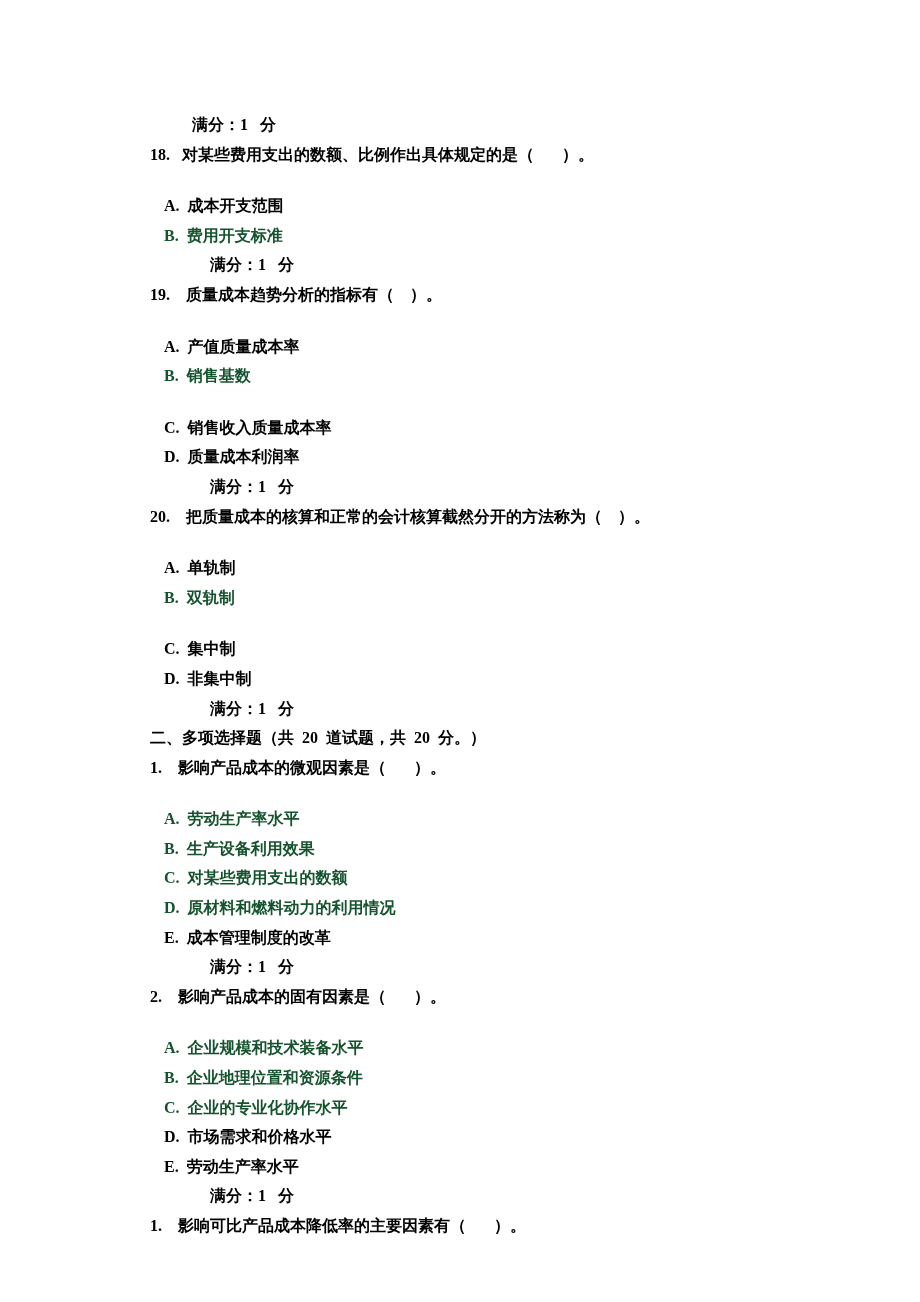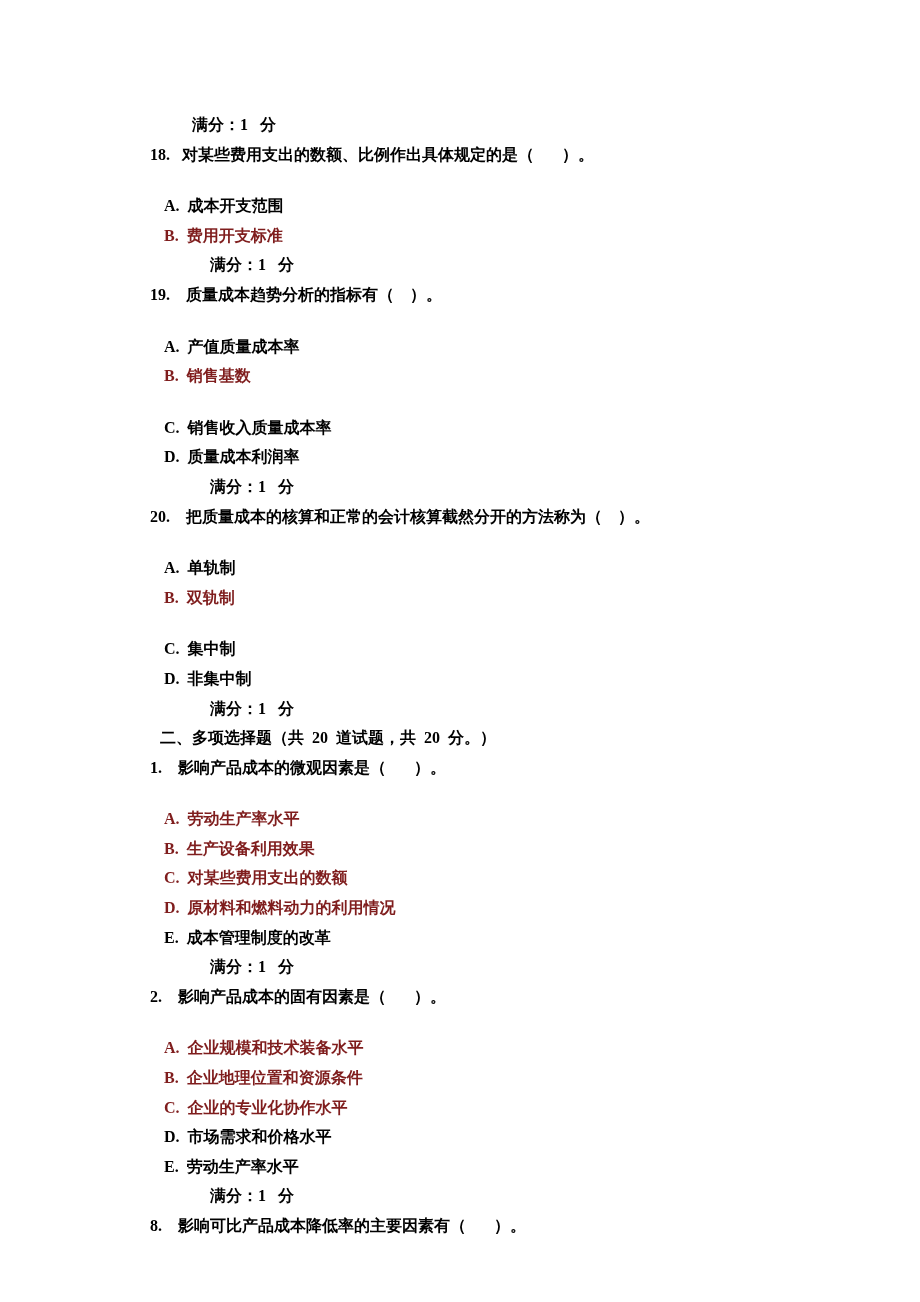--- a/index.html
+++ b/index.html
@@ -15,26 +15,26 @@
     .page {
       padding: 110px 150px 40px 150px;
       box-sizing: border-box;
       min-height: 1302px;
       position: relative;
     }
     .line {
       white-space: pre;
       font-weight: bold;
     }
-    .red { color: #7f1d1d; }
+    .red { color: #14532d; }
     .spacer { height: 22px; }
     .qline { padding-left: 0px; }
     .optline { padding-left: 14px; }
     .scoreline { padding-left: 60px; }
-    .section { padding-left: 0px; margin-left: 10px; }
+    .section { padding-left: 0px; }
     .firstscore { padding-left: 42px; }
   </style>
 </head>
 <body>
 
 <div class="page">
 
   <div class="line firstscore">满分：1   分</div>
 
   <div class="line qline">18.   对某些费用支出的数额、比例作出具体规定的是（       ）。</div>
@@ -74,16 +74,16 @@
 
   <div class="line qline">2.    影响产品成本的固有因素是（       ）。</div>
   <div class="spacer"></div>
   <div class="line optline red">A.  企业规模和技术装备水平</div>
   <div class="line optline red">B.  企业地理位置和资源条件</div>
   <div class="line optline red">C.  企业的专业化协作水平</div>
   <div class="line optline">D.  市场需求和价格水平</div>
   <div class="line optline">E.  劳动生产率水平</div>
   <div class="line scoreline">满分：1   分</div>
 
-  <div class="line qline">8.    影响可比产品成本降低率的主要因素有（       ）。</div>
+  <div class="line qline">1.    影响可比产品成本降低率的主要因素有（       ）。</div>
   <div class="spacer"></div>
 
 </div>
 
 </body></html>

